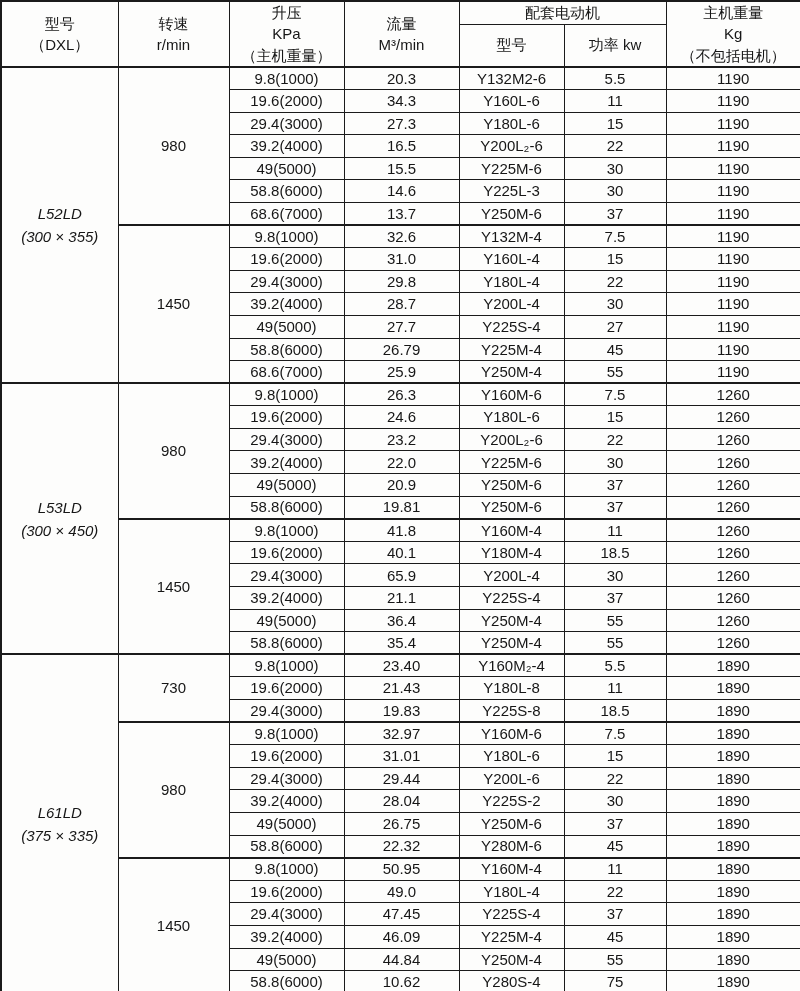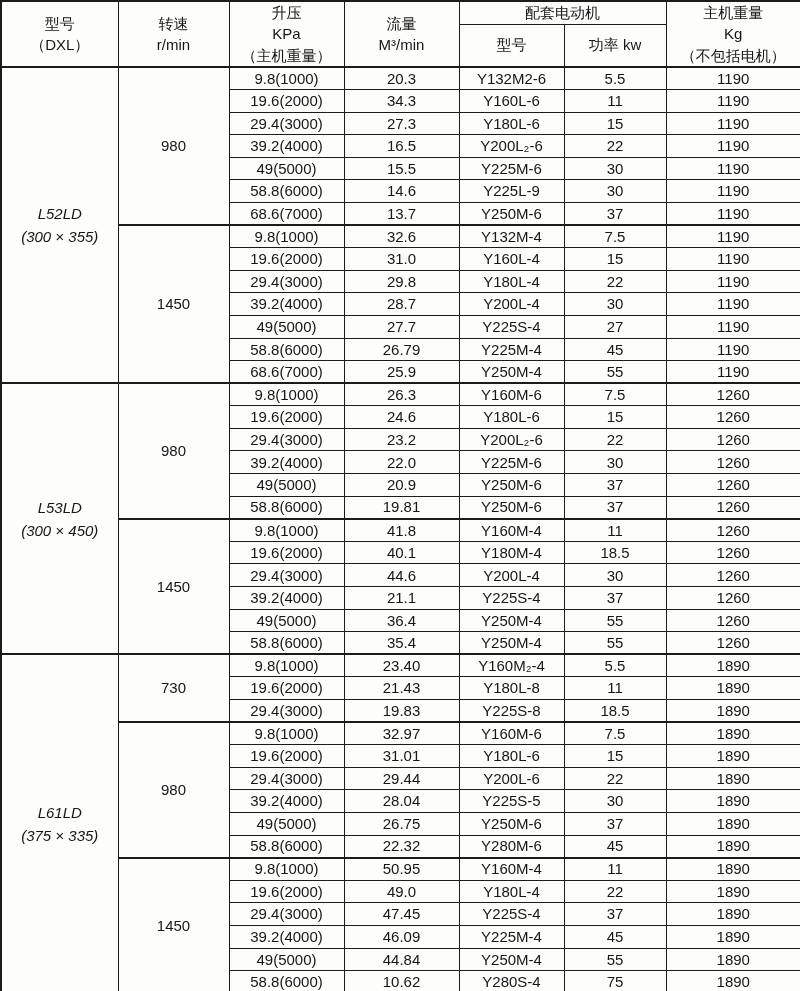--- a/index.html
+++ b/index.html
@@ -118,21 +118,21 @@
       <tr>
         <td>49(5000)</td>
         <td>15.5</td>
         <td>Y225M-6</td>
         <td>30</td>
         <td>1190</td>
       </tr>
       <tr>
         <td>58.8(6000)</td>
         <td>14.6</td>
-        <td>Y225L-9</td>
+        <td>Y225L-3</td>
         <td>30</td>
         <td>1190</td>
       </tr>
       <tr>
         <td>68.6(7000)</td>
         <td>13.7</td>
         <td>Y250M-6</td>
         <td>37</td>
         <td>1190</td>
       </tr>
@@ -243,21 +243,21 @@
       </tr>
       <tr>
         <td>19.6(2000)</td>
         <td>40.1</td>
         <td>Y180M-4</td>
         <td>18.5</td>
         <td>1260</td>
       </tr>
       <tr>
         <td>29.4(3000)</td>
-        <td>44.6</td>
+        <td>65.9</td>
         <td>Y200L-4</td>
         <td>30</td>
         <td>1260</td>
       </tr>
       <tr>
         <td>39.2(4000)</td>
         <td>21.1</td>
         <td>Y225S-4</td>
         <td>37</td>
         <td>1260</td>
@@ -320,21 +320,21 @@
       <tr>
         <td>29.4(3000)</td>
         <td>29.44</td>
         <td>Y200L-6</td>
         <td>22</td>
         <td>1890</td>
       </tr>
       <tr>
         <td>39.2(4000)</td>
         <td>28.04</td>
-        <td>Y225S-5</td>
+        <td>Y225S-2</td>
         <td>30</td>
         <td>1890</td>
       </tr>
       <tr>
         <td>49(5000)</td>
         <td>26.75</td>
         <td>Y250M-6</td>
         <td>37</td>
         <td>1890</td>
       </tr>

